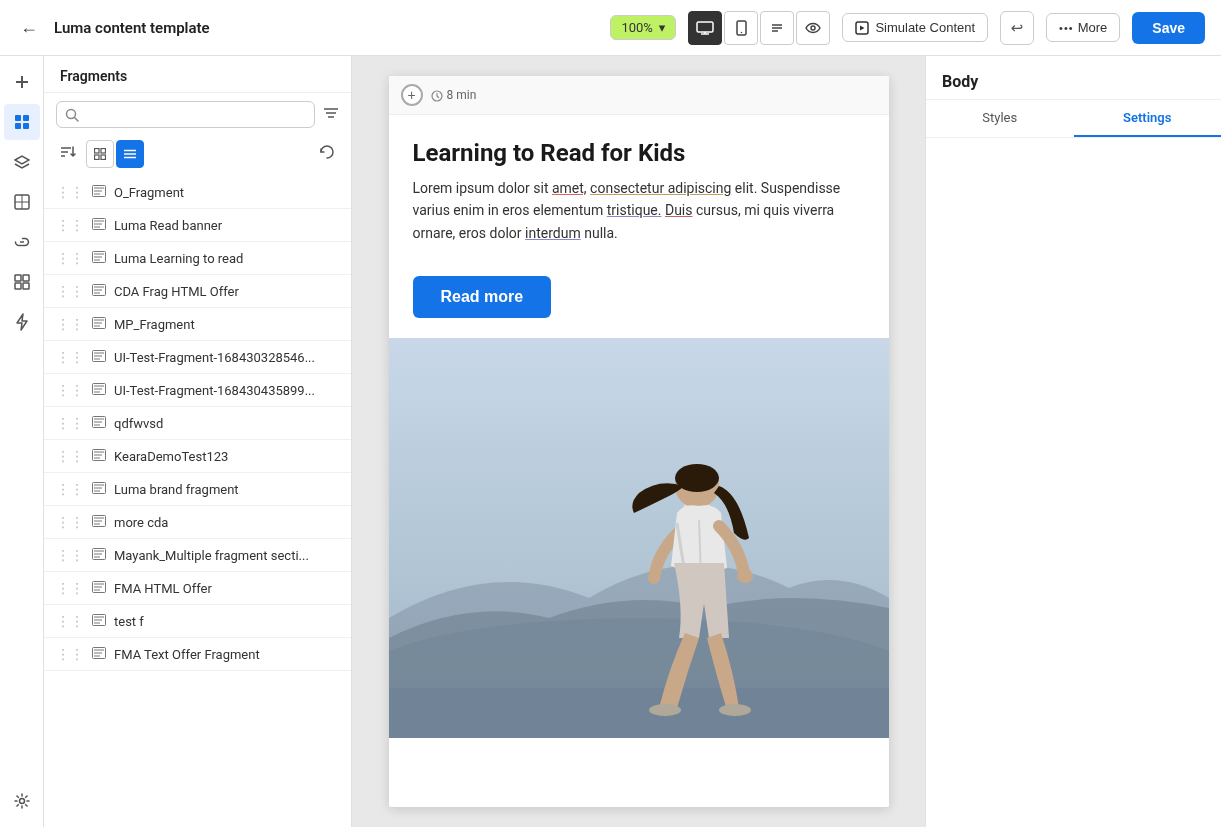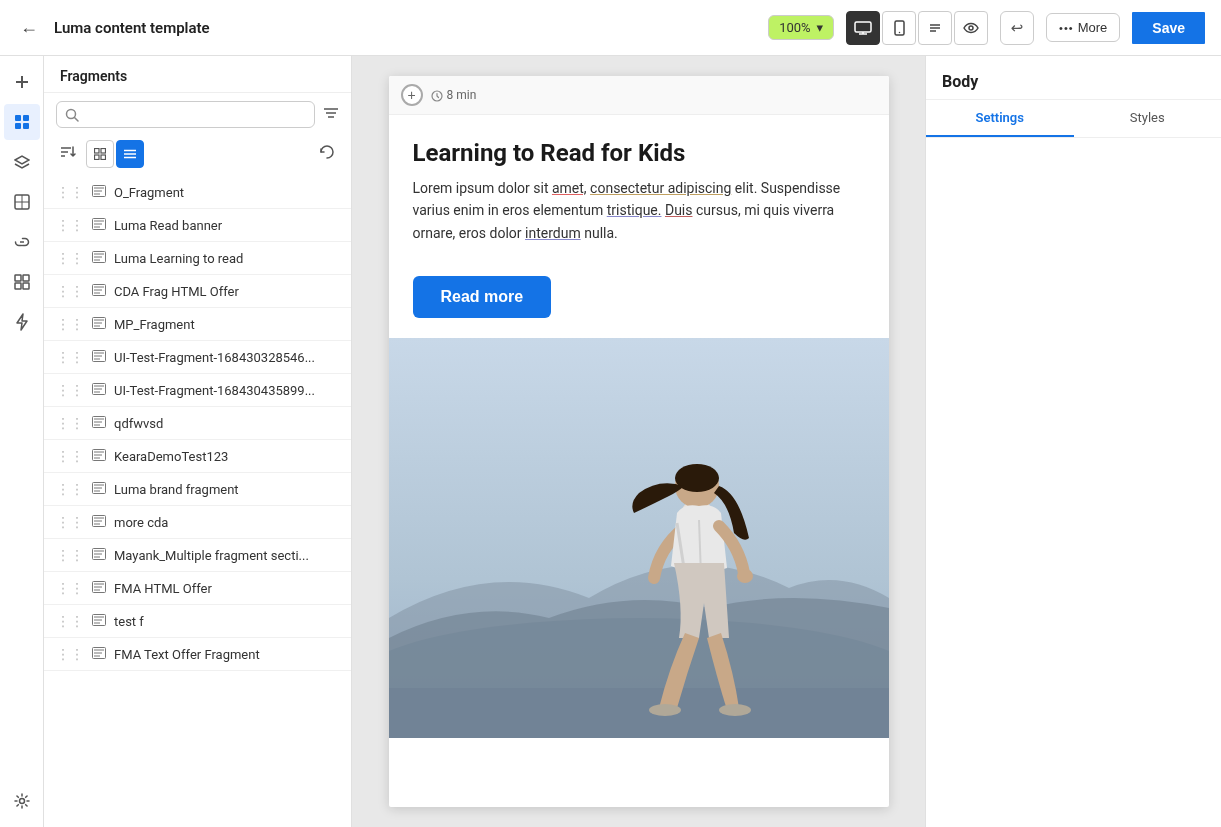--- a/index.html
+++ b/index.html
@@ -28,21 +28,21 @@
     }
     .undo-btn {
       border: 1px solid #ccc; background: #fff; border-radius: 6px; width: 34px; height: 34px;
       display: flex; align-items: center; justify-content: center; cursor: pointer; font-size: 15px; color: #555;
     }
     .more-btn {
       display: flex; align-items: center; gap: 4px; border: 1px solid #ccc; background: #fff;
       border-radius: 6px; padding: 6px 12px; font-size: 13px; cursor: pointer; color: #333;
     }
     .save-btn {
-      background: #1473e6; color: #fff; border: none; border-radius: 1px;
+      background: #1473e6; color: #fff; border: none; border-radius: 6px;
       padding: 8px 20px; font-size: 14px; font-weight: 600; cursor: pointer;
     }
 
     
     .main { display: flex; flex: 1; overflow: hidden; }
 
     
     .icon-bar {
       width: 44px; background: #fff; border-right: 1px solid #e0e0e0;
       display: flex; flex-direction: column; align-items: center; padding: 8px 0; gap: 4px; flex-shrink: 0;
@@ -180,20 +180,28 @@
         </svg>
     </button>
     <button class="view-btn">
       <svg width="16" height="12" viewBox="0 0 16 12" fill="none">
           <path d="M1 6C1 6 3.5 1.5 8 1.5S15 6 15 6 12.5 10.5 8 10.5 1 6 1 6Z" stroke="currentColor" stroke-width="1.5"></path>
           <circle cx="8" cy="6" r="2" stroke="currentColor" stroke-width="1.5"></circle>
         </svg>
     </button>
   </div>
 
+  <button class="simulate-btn">
+    <svg width="14" height="14" viewBox="0 0 14 14" fill="none">
+        <rect x="1" y="1" width="12" height="12" rx="2" stroke="currentColor" stroke-width="1.5"></rect>
+        <path d="M5 4.5L9.5 7L5 9.5V4.5Z" fill="currentColor"></path>
+      </svg>
+
+    <span>Simulate Content</span>
+  </button>
 
   <button class="undo-btn">
     <span>↩</span>
   </button>
 
   <button class="more-btn">
     <span style="letter-spacing:1px; font-size:11px;">•••</span>
     <span>More</span>
   </button>
 
@@ -568,18 +576,18 @@
           <ellipse cx="276" cy="372" rx="16" ry="6" fill="#b0a898"></ellipse>
           <ellipse cx="346" cy="372" rx="16" ry="6" fill="#b0a898"></ellipse>
         </svg>
       </div>
     </div>
   </div>
 
   <div class="right-panel">
     <div class="right-panel-title">Body</div>
     <div class="right-panel-tabs">
+      <div class="rp-tab">Styles</div>
       <div class="rp-tab active">Settings</div>
-      <div class="rp-tab">Styles</div>
     </div>
   </div>
 
 </div>
 
 </body></html>

